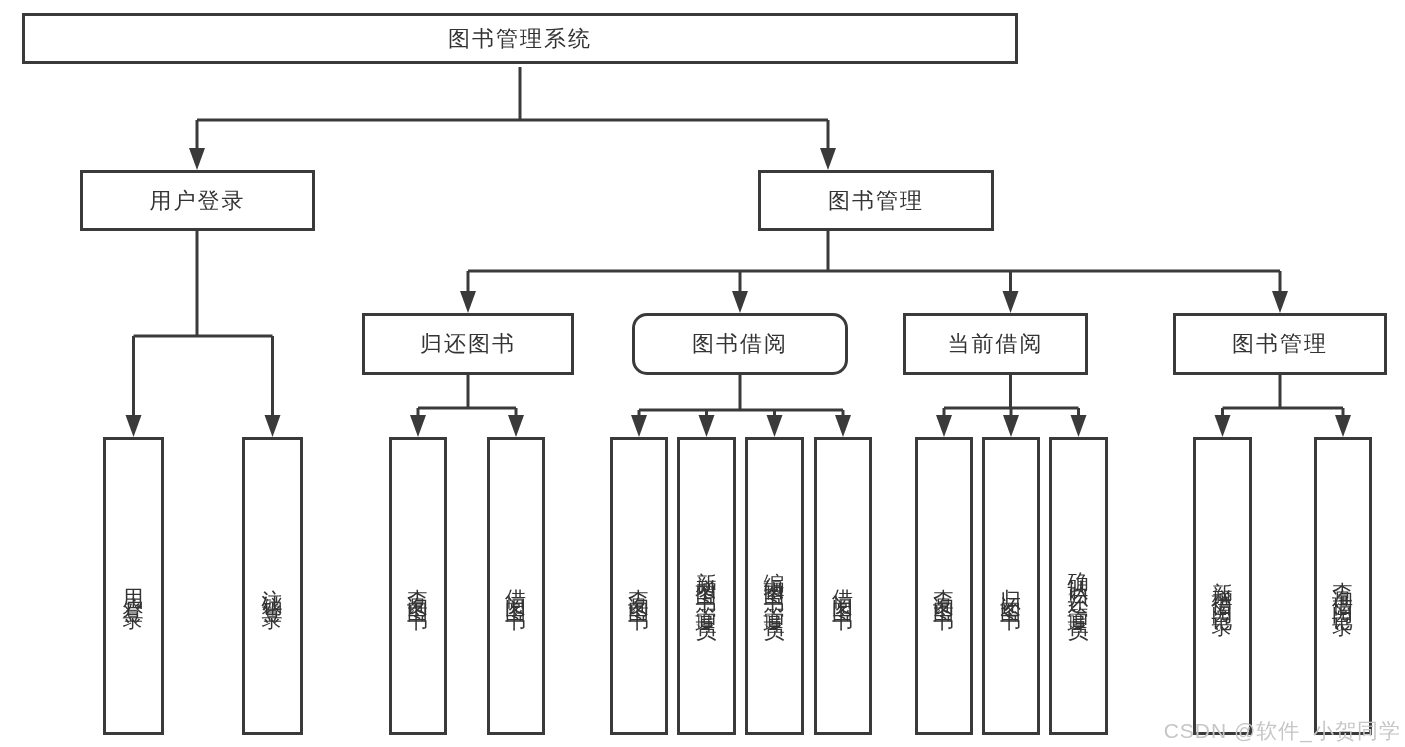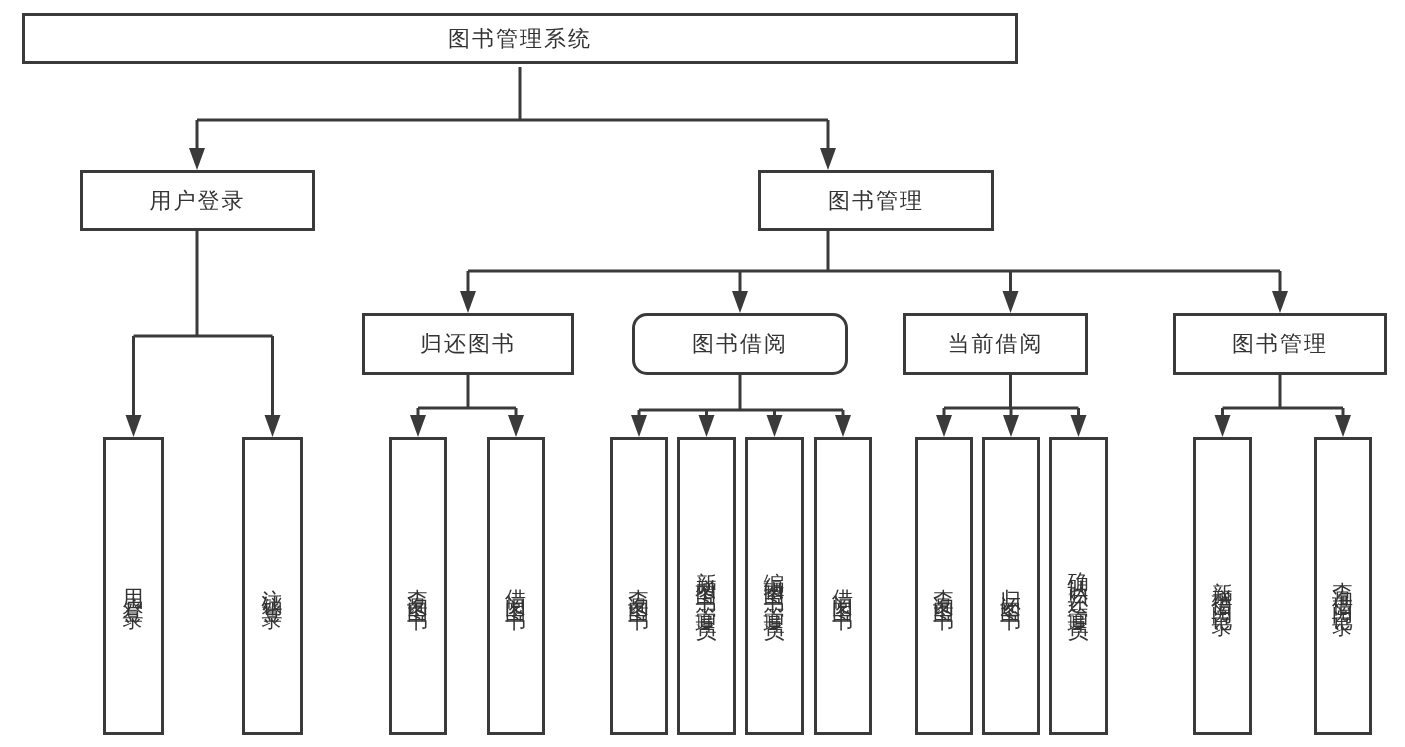--- a/index.html
+++ b/index.html
@@ -174,14 +174,15 @@
     <span class="vlbl">确认归还（管理员）</span>
   </div>
 
   <div class="leaf" style="left:1193px;width:59px;">
     <span class="vlbl">新增借阅记录</span>
   </div>
   <div class="leaf" style="left:1314px;width:58px;">
     <span class="vlbl">查询借阅记录</span>
   </div>
 
+  <div class="watermark">CSDN @软件_小贺同学</div>
 
 </div>
 
 </body></html>

